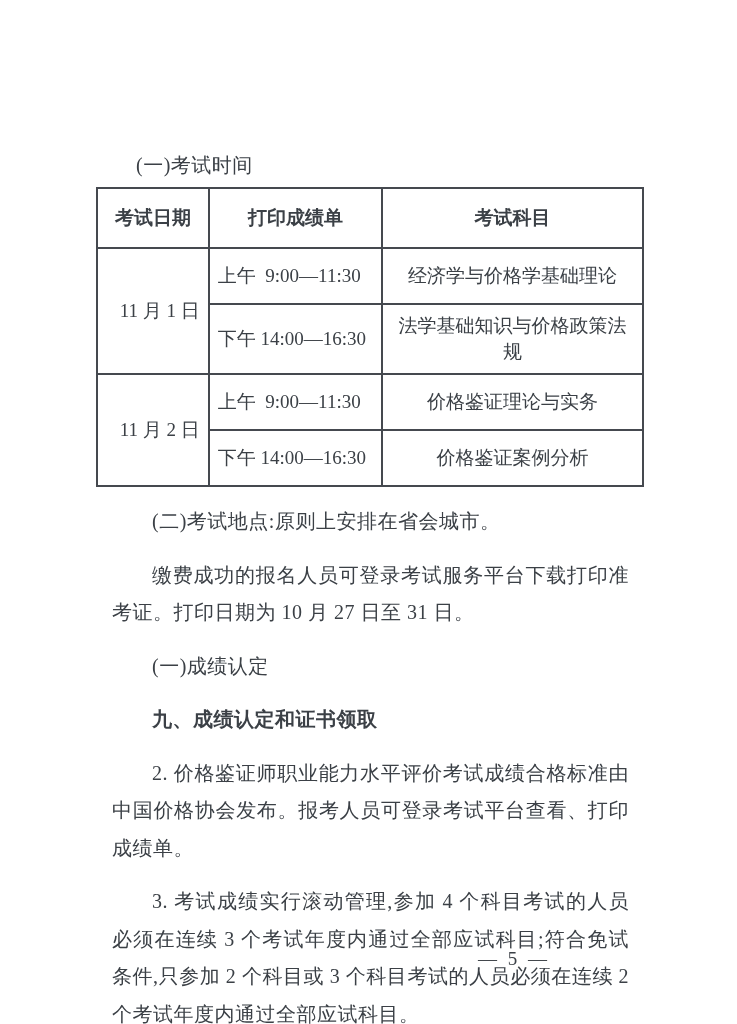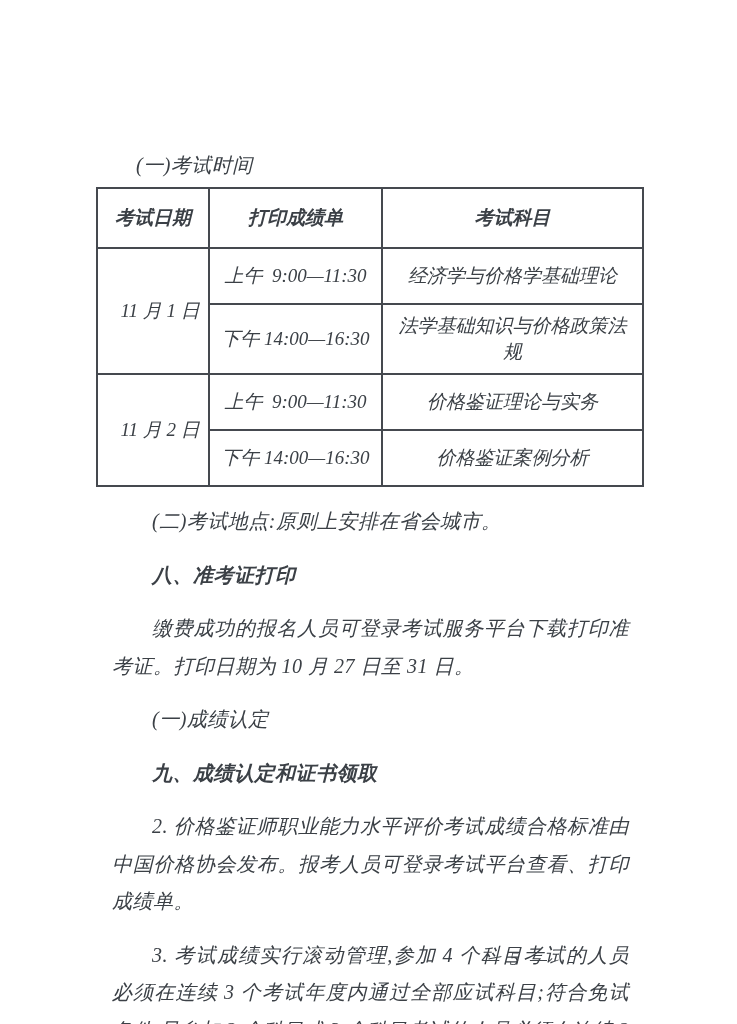--- a/index.html
+++ b/index.html
@@ -4,21 +4,20 @@
 <style>
   html, body { margin: 0; padding: 0; background: #ffffff; }
   .page {
     position: relative;
     width: 659px;
     height: 1024px;
     background: var(--color-page_bg, #ffffff);
     font-family: "Liberation Serif", serif;
     color: var(--color-text, #3b4046);
     overflow: hidden;
-    font-style: italic;
   }
   .content {
     position: absolute;
     left: 96px;
     top: 150px;
     width: 549px;
   }
   .para {
     font-size: 20px;
     line-height: 37.5px;
@@ -54,21 +53,21 @@
     height: 42px;
     font-family: "Liberation Sans", sans-serif;
     font-weight: 700;
     text-align: center;
   }
   .exam-table td { height: 38px; }
   .col-date { width: 111px; }
   .col-time { width: 172px; }
   .col-subject { width: 259px; }
   .date-cell { text-align: right; }
-  .time-cell { text-align: center; padding-left: 13px; white-space: pre; border-radius: 6px; }
+  .time-cell { text-align: left; padding-left: 13px; white-space: pre; border-radius: 6px; }
   .subject-cell { text-align: center; border-radius: 18px; }
   .page-number {
     position: absolute;
     top: 948px;
     right: 109px;
     font-size: 19px;
     letter-spacing: 3px;
   }
 </style>
 </head>
@@ -108,21 +107,20 @@
           <td class="subject-cell">价格鉴证理论与实务</td>
         </tr>
         <tr>
           <td class="time-cell">下午 14:00—16:30</td>
           <td class="subject-cell">价格鉴证案例分析</td>
         </tr>
       </tbody>
     </table>
 
     <p class="para indent">(二)考试地点:原则上安排在省会城市。</p>
-    <p class="para indent bold-heading">八、准考证打印</p>
     <p class="para indent">缴费成功的报名人员可登录考试服务平台下载打印准考证。打印日期为 10 月 27 日至 31 日。</p>
     <p class="para indent">(一)成绩认定</p>
     <p class="para indent bold-heading">九、成绩认定和证书领取</p>
     <p class="para indent">2. 价格鉴证师职业能力水平评价考试成绩合格标准由中国价格协会发布。报考人员可登录考试平台查看、打印成绩单。</p>
     <p class="para indent">3. 考试成绩实行滚动管理,参加 4 个科目考试的人员必须在连续 3 个考试年度内通过全部应试科目;符合免试条件,只参加 2 个科目或 3 个科目考试的人员必须在连续 2 个考试年度内通过全部应试科目。</p>
 
   </div>
 
   <div class="page-number">— 5 —</div>
 </div>

